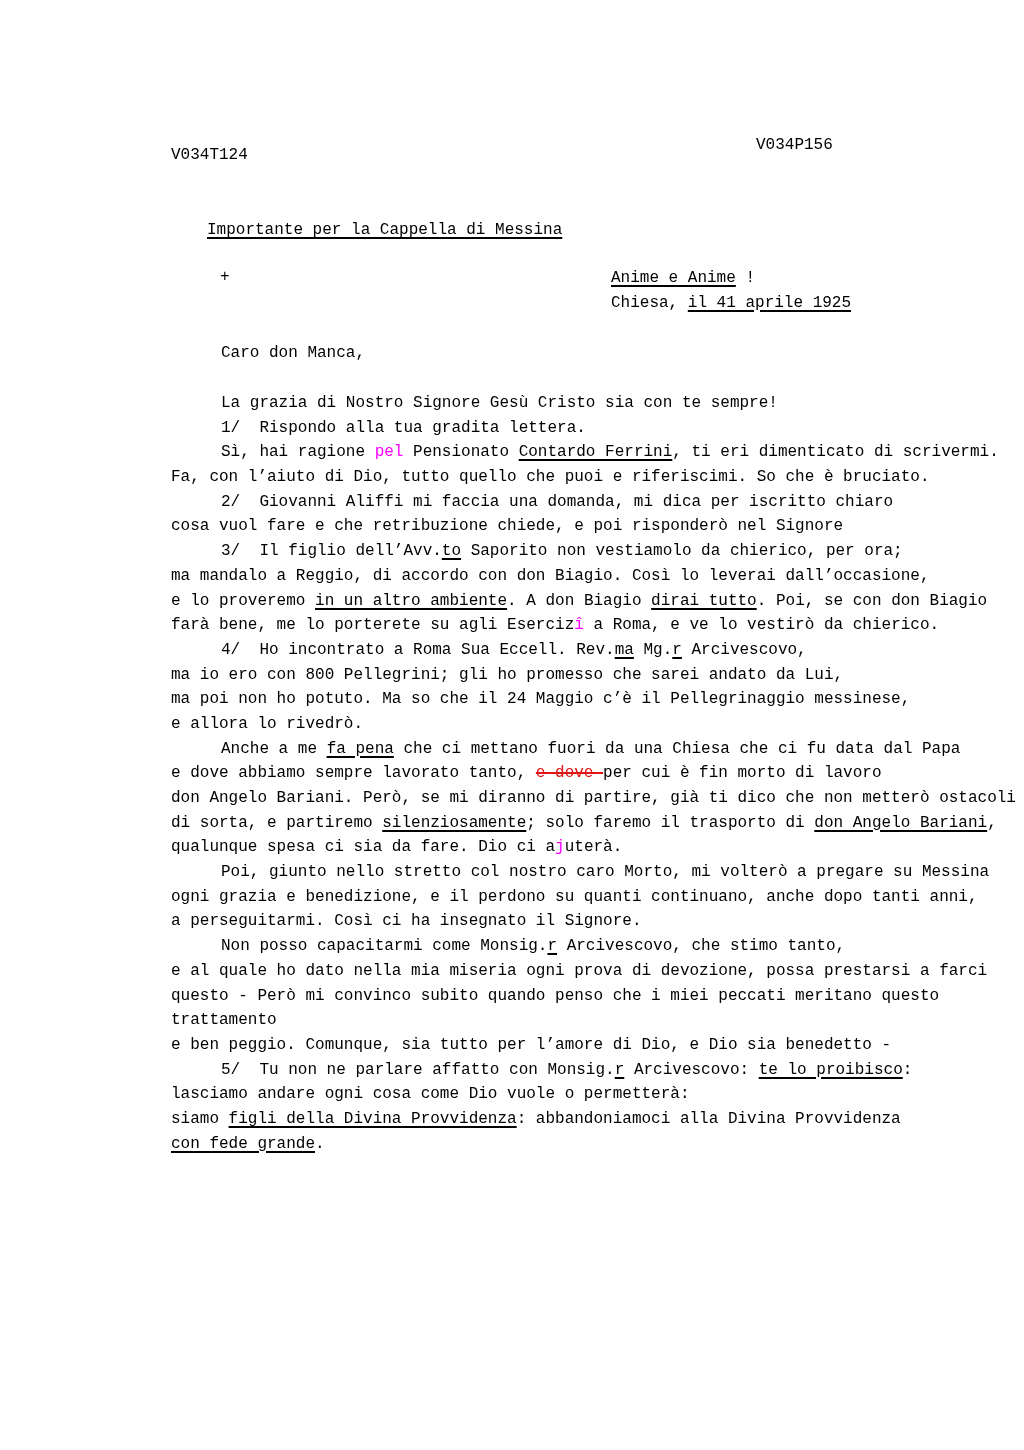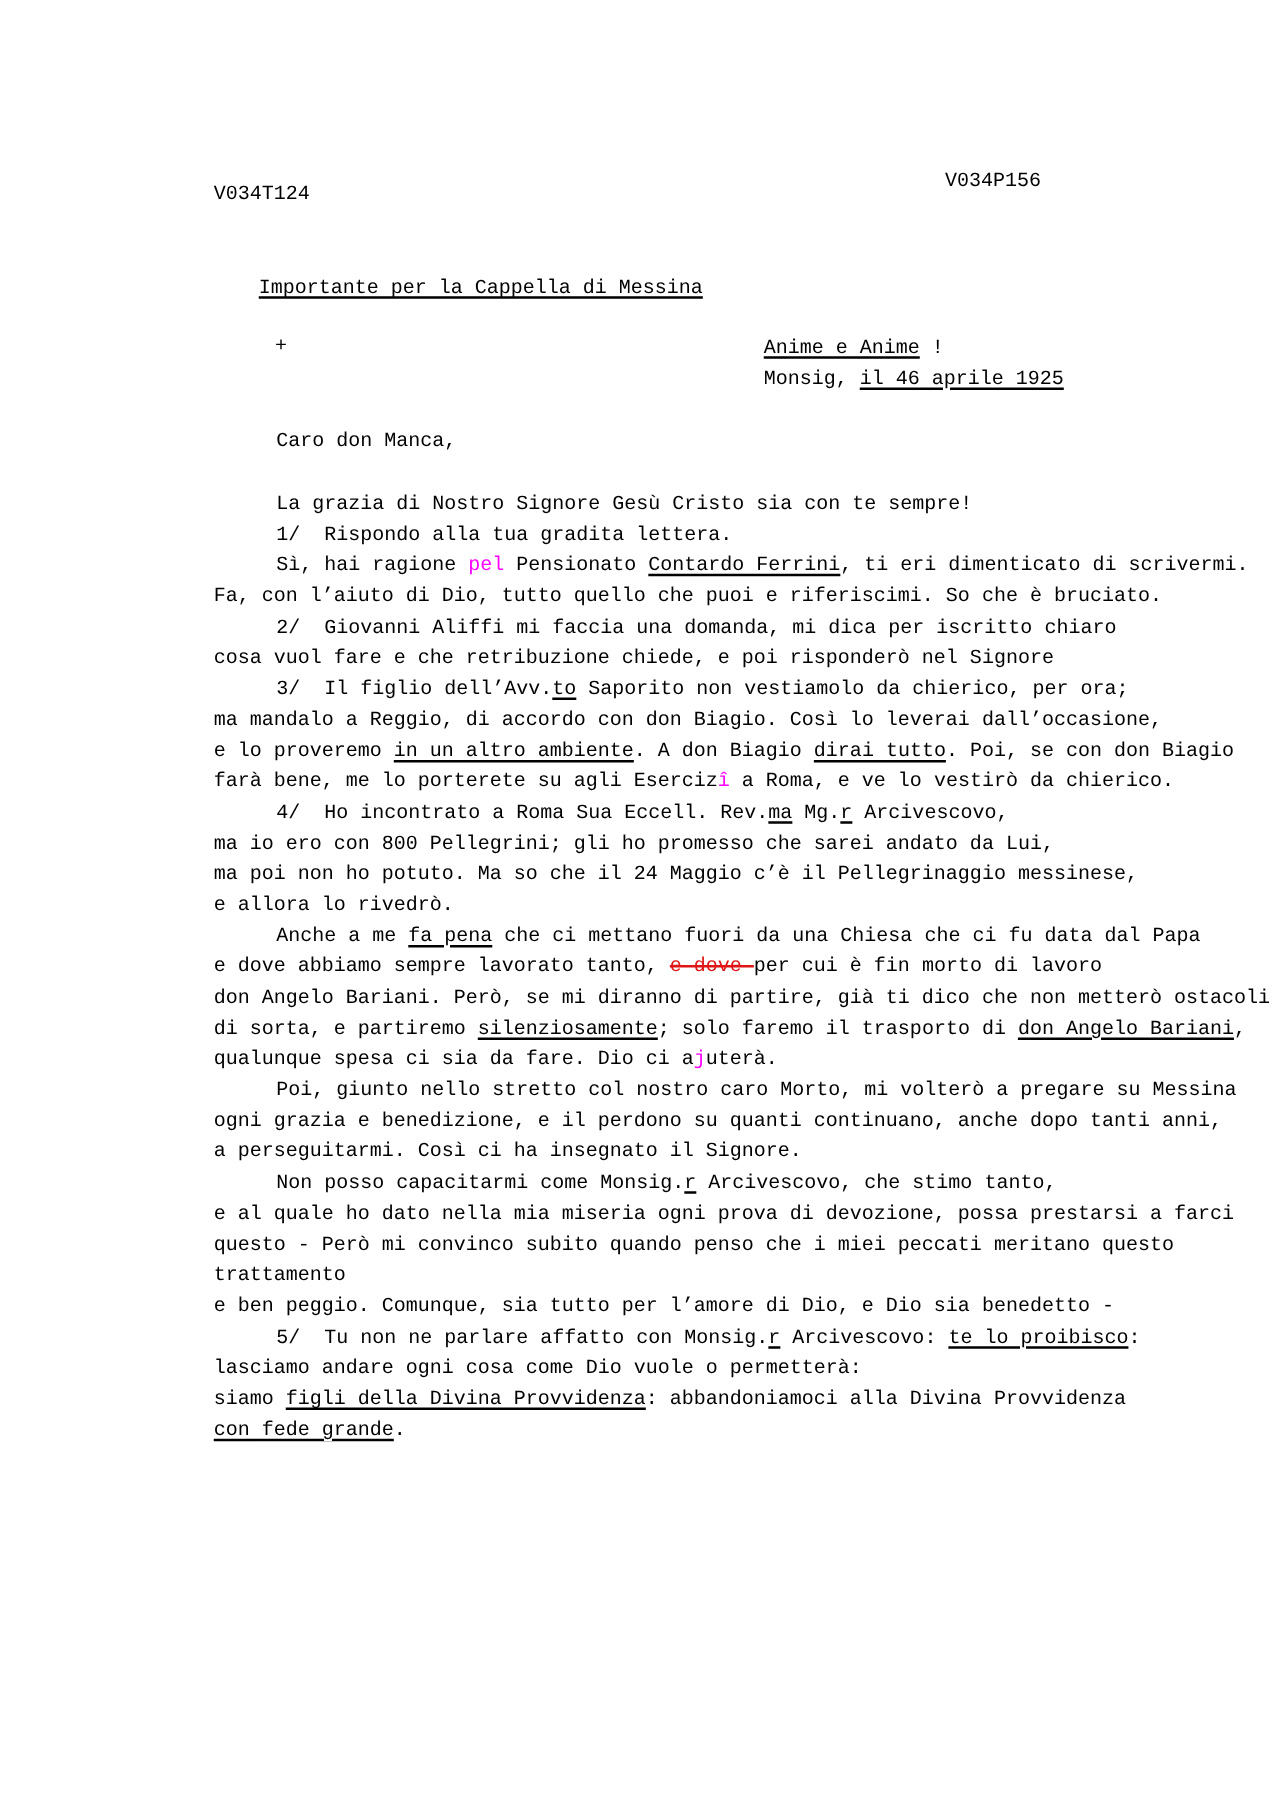--- a/index.html
+++ b/index.html
@@ -51,18 +51,18 @@
 </head>
 <body>
 
 <div class="page">
   <div class="abs" id="header-left">V034T124</div>
   <div class="abs" id="header-right">V034P156</div>
 
   <div class="abs" id="doc-title">Importante per la Cappella di Messina</div>
 
   <div class="abs" id="cross-mark">+</div>
-  <div class="abs" id="salutation-lines"><div class="line"><span class="seg-u">Anime e Anime</span><span class="seg"> !</span></div><div class="line"><span class="seg">Monsig, </span><span class="seg-u">il 46 aprile 1925</span></div></div>
+  <div class="abs" id="salutation-lines"><div class="line"><span class="seg-u">Anime e Anime</span><span class="seg"> !</span></div><div class="line"><span class="seg">Chiesa, </span><span class="seg-u">il 41 aprile 1925</span></div></div>
 
   <div class="abs" id="greeting">Caro don Manca,</div>
 
   <div class="abs" id="letter-body"><div class="line indent"><span class="seg">La grazia di Nostro Signore Gesù Cristo sia con te sempre!</span></div><div class="line indent"><span class="seg">1/  Rispondo alla tua gradita lettera.</span></div><div class="line indent"><span class="seg">Sì, hai ragione </span><span class="seg-m">pel</span><span class="seg"> Pensionato </span><span class="seg-u">Contardo Ferrini</span><span class="seg">, ti eri dimenticato di scrivermi.</span></div><div class="line"><span class="seg">Fa, con l’aiuto di Dio, tutto quello che puoi e riferiscimi. So che è bruciato.</span></div><div class="line indent"><span class="seg">2/  Giovanni Aliffi mi faccia una domanda, mi dica per iscritto chiaro</span></div><div class="line"><span class="seg">cosa vuol fare e che retribuzione chiede, e poi risponderò nel Signore</span></div><div class="line indent"><span class="seg">3/  Il figlio dell’Avv.</span><span class="seg-u">to</span><span class="seg"> Saporito non vestiamolo da chierico, per ora;</span></div><div class="line"><span class="seg">ma mandalo a Reggio, di accordo con don Biagio. Così lo leverai dall’occasione,</span></div><div class="line"><span class="seg">e lo proveremo </span><span class="seg-u">in un altro ambiente</span><span class="seg">. A don Biagio </span><span class="seg-u">dirai tutto</span><span class="seg">. Poi, se con don Biagio</span></div><div class="line"><span class="seg">farà bene, me lo porterete su agli Eserciz</span><span class="seg-m">î</span><span class="seg"> a Roma, e ve lo vestirò da chierico.</span></div><div class="line indent"><span class="seg">4/  Ho incontrato a Roma Sua Eccell. Rev.</span><span class="seg-u">ma</span><span class="seg"> Mg.</span><span class="seg-u">r</span><span class="seg"> Arcivescovo,</span></div><div class="line"><span class="seg">ma io ero con 800 Pellegrini; gli ho promesso che sarei andato da Lui,</span></div><div class="line"><span class="seg">ma poi non ho potuto. Ma so che il 24 Maggio c’è il Pellegrinaggio messinese,</span></div><div class="line"><span class="seg">e allora lo rivedrò.</span></div><div class="line indent"><span class="seg">Anche a me </span><span class="seg-u">fa pena</span><span class="seg"> che ci mettano fuori da una Chiesa che ci fu data dal Papa</span></div><div class="line"><span class="seg">e dove abbiamo sempre lavorato tanto, </span><span class="seg-rs">e dove </span><span class="seg">per cui è fin morto di lavoro</span></div><div class="line"><span class="seg">don Angelo Bariani. Però, se mi diranno di partire, già ti dico che non metterò ostacoli</span></div><div class="line"><span class="seg">di sorta, e partiremo </span><span class="seg-u">silenziosamente</span><span class="seg">; solo faremo il trasporto di </span><span class="seg-u">don Angelo Bariani</span><span class="seg">,</span></div><div class="line"><span class="seg">qualunque spesa ci sia da fare. Dio ci a</span><span class="seg-m">j</span><span class="seg">uterà.</span></div><div class="line indent"><span class="seg">Poi, giunto nello stretto col nostro caro Morto, mi volterò a pregare su Messina</span></div><div class="line"><span class="seg">ogni grazia e benedizione, e il perdono su quanti continuano, anche dopo tanti anni,</span></div><div class="line"><span class="seg">a perseguitarmi. Così ci ha insegnato il Signore.</span></div><div class="line indent"><span class="seg">Non posso capacitarmi come Monsig.</span><span class="seg-u">r</span><span class="seg"> Arcivescovo, che stimo tanto,</span></div><div class="line"><span class="seg">e al quale ho dato nella mia miseria ogni prova di devozione, possa prestarsi a farci</span></div><div class="line"><span class="seg">questo - Però mi convinco subito quando penso che i miei peccati meritano questo</span></div><div class="line"><span class="seg">trattamento</span></div><div class="line"><span class="seg">e ben peggio. Comunque, sia tutto per l’amore di Dio, e Dio sia benedetto -</span></div><div class="line indent"><span class="seg">5/  Tu non ne parlare affatto con Monsig.</span><span class="seg-u">r</span><span class="seg"> Arcivescovo: </span><span class="seg-u">te lo proibisco</span><span class="seg">:</span></div><div class="line"><span class="seg">lasciamo andare ogni cosa come Dio vuole o permetterà:</span></div><div class="line"><span class="seg">siamo </span><span class="seg-u">figli della Divina Provvidenza</span><span class="seg">: abbandoniamoci alla Divina Provvidenza</span></div><div class="line"><span class="seg-u">con fede grande</span><span class="seg">.</span></div></div>
 </div>
 
 </body></html>

